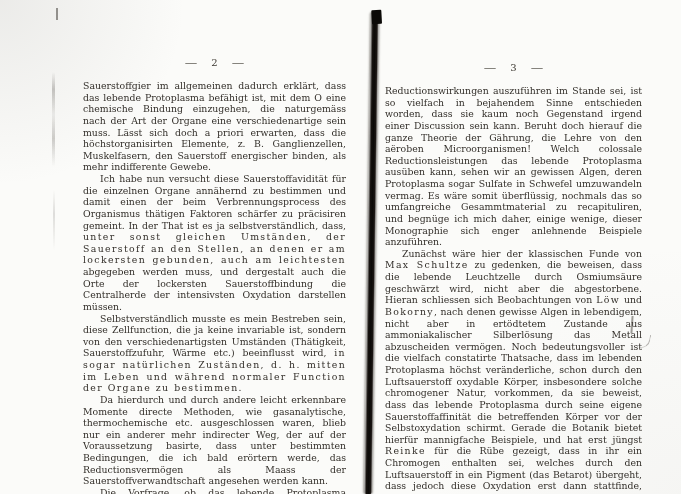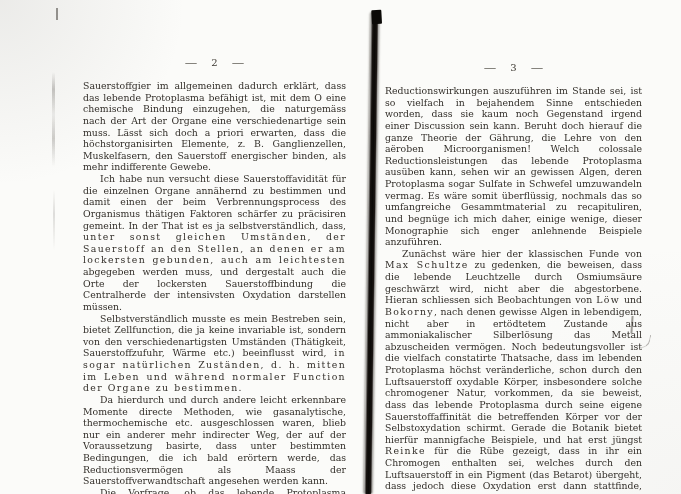--- a/index.html
+++ b/index.html
@@ -94,21 +94,21 @@
 
   <div class="page page-left">
     <div class="page-header">
       <span class="header-dash">—</span>
       <span>2</span>
       <span class="header-dash">—</span>
     </div>
     <div class="page-body">
         <p class="para"><span>Sauerstoffgier im allgemeinen dadurch erklärt, dass das lebende Protoplasma befähigt ist, mit dem O eine chemische Bindung einzugehen, die naturgemäss nach der Art der Organe eine verschiedenartige sein muss. Lässt sich doch a priori erwarten, dass die höchstorganisirten Elemente, z. B. Ganglienzellen, Muskelfasern, den Sauerstoff energischer binden, als mehr indifferente Gewebe.</span></p>
         <p class="para indent"><span>Ich habe nun versucht diese Sauerstoffavidität für die einzelnen Organe annähernd zu bestimmen und damit einen der beim Verbrennungsprocess des Organismus thätigen Faktoren schärfer zu präcisiren gemeint. In der That ist es ja selbstverständlich, dass, </span><span class="gesperrt">unter sonst gleichen Umständen, der Sauerstoff an den Stellen, an denen er am lockersten gebunden, auch am leichtesten</span><span> abgegeben werden muss, und dergestalt auch die Orte der lockersten Sauerstoffbindung die Centralherde der intensivsten Oxydation darstellen müssen.</span></p>
-        <p class="para indent"><span>Selbstverständlich musste es mein Bestreben sein, bietet Zellfunction, die ja keine invariable ist, sondern von den verschiedenartigsten Umständen (Thätigkeit, Sauerstoffzufuhr, Wärme etc.) beeinflusst wird, </span><span class="gesperrt">in sogar natürlichen Zuständen, d. h. mitten im Leben und während normaler Function der Organe zu bestimmen.</span></p>
+        <p class="para indent"><span>Selbstverständlich musste es mein Bestreben sein, diese Zellfunction, die ja keine invariable ist, sondern von den verschiedenartigsten Umständen (Thätigkeit, Sauerstoffzufuhr, Wärme etc.) beeinflusst wird, </span><span class="gesperrt">in sogar natürlichen Zuständen, d. h. mitten im Leben und während normaler Function der Organe zu bestimmen.</span></p>
         <p class="para indent"><span>Da hierdurch und durch andere leicht erkennbare Momente directe Methoden, wie gasanalytische, thermochemische etc. ausgeschlossen waren, blieb nur ein anderer mehr indirecter Weg, der auf der Voraussetzung basirte, dass unter bestimmten Bedingungen, die ich bald erörtern werde, das Reductionsvermögen als Maass der Sauerstoffverwandtschaft angesehen werden kann.</span></p>
         <p class="para indent"><span>Die Vorfrage, ob das lebende Protoplasma energische</span></p>
       </div>
   </div>
 
   <div class="page page-right">
     <div class="page-header">
       <span class="header-dash">—</span>
       <span>3</span>
       <span class="header-dash">—</span>

